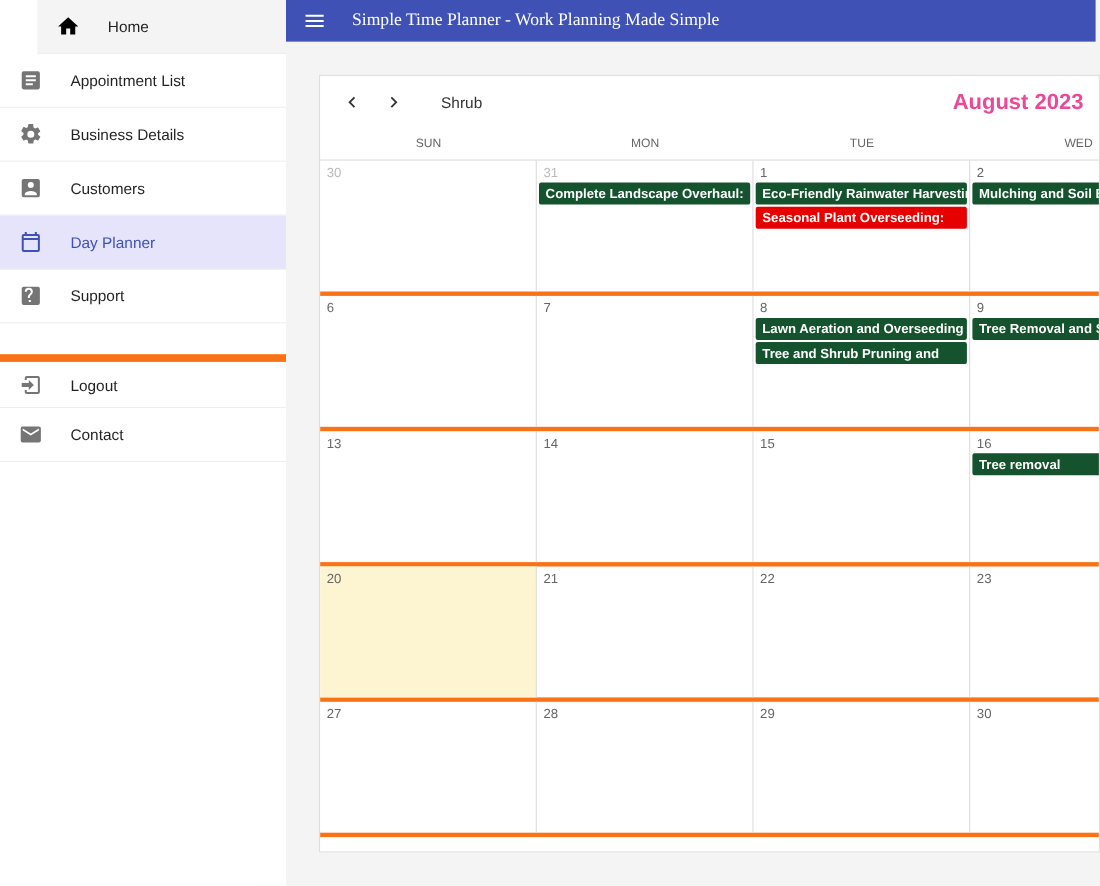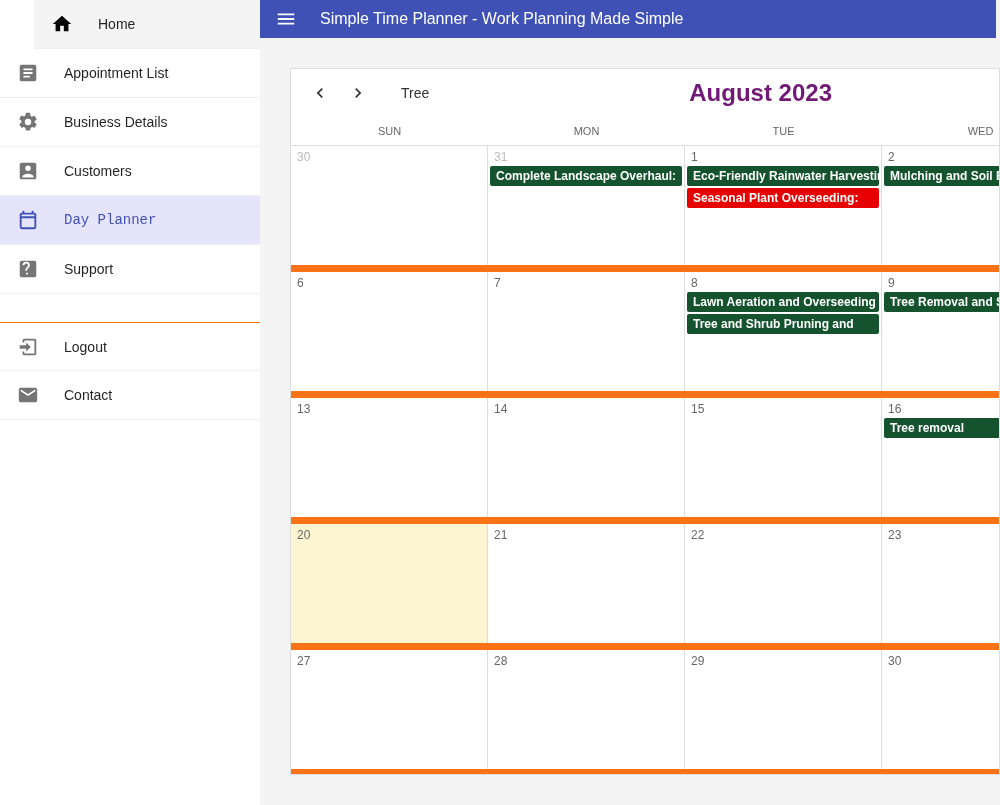--- a/index.html
+++ b/index.html
@@ -5,49 +5,49 @@
   * { box-sizing: border-box; }
   html, body { margin:0; padding:0; font-family: "Helvetica Neue", Arial, sans-serif; background:#f4f4f4; width:1000px; height:805px; overflow:hidden;}
   .sidebar {
     position:absolute; top:0; left:0; width:260px; height:805px; background:#fff;
   }
   .sidebar .item {
     display:flex; align-items:center; height:49px; padding:0 16px;
     border-bottom:1px solid #eee; cursor:pointer; font-size:14px; color:rgba(0,0,0,0.87);
   }
   .sidebar .item.home { background:#f4f4f4;margin-left:34px; }
-  .sidebar .item.active { background:#e6e4fb; color:#3f51b5;font-family:Liberation Mono, monospace; }
+  .sidebar .item.active { background:#e6e4fb; color:#3f51b5; }
   .sidebar .item .icon { width:24px; height:24px; display:flex; align-items:center; justify-content:center; margin-right:24px; fill:#757575;}
   .sidebar .item.active .icon { fill:#3f51b5; }
   .sidebar .item.home .icon { fill:#000; }
   .sidebar .spacer { height:28px; }
   .appbar {
     position:absolute; top:0; left:260px; right:4px; height:38px; background:#3f51b5;
-    color:#fff; display:flex; align-items:center; padding:0 12px; font-size:16px;
+    color:#fff; display:flex; align-items:center; padding:0 12px; font-size:16px;font-family:Liberation Serif, serif;
   }
   .appbar .menu-btn { width:28px; height:28px; display:flex; align-items:center; justify-content:center; cursor:pointer; margin-right:20px;}
   .appbar .menu-btn svg { fill:#fff; }
   .content {
     position:absolute; top:38px; left:260px; right:0; bottom:0; background:#f4f4f4;
     padding:30px 0 30px 30px;
   }
   .calendar {
     background:#fff; border:1px solid #ddd; width:100%; height:100%; overflow:hidden;
   }
   .cal-toolbar {
     display:flex; align-items:center; height:48px; padding:0 14px;
   }
   .cal-toolbar .navbtn { width:30px; height:30px; display:flex; align-items:center; justify-content:center; cursor:pointer;}
   .cal-toolbar .navbtn svg { fill:#333; }
   .cal-toolbar .today { margin-left:28px; font-size:14px; color:#333; cursor:pointer;}
-  .cal-toolbar .title { flex:1; text-align:left; font-size:24px; font-weight:700; color:#701a75; margin-left:260px;}
+  .cal-toolbar .title { flex:1; text-align:right; font-size:20px; font-weight:700; color:#ec4899; margin-left:260px;}
   .dayheaders { display:flex; border-bottom:1px solid #ddd; }
   .dayheaders .dh { flex:0 0 197px; text-align:center; font-size:11px; color:#666; padding:8px 0;}
   .weeks { }
-  .week { display:flex; border-bottom:7px solid #f97316; }
+  .week { display:flex; border-bottom:4px solid #f97316; }
   .cell {
     flex:0 0 197px; border-right:1px solid #ddd; height:119px; position:relative; overflow:hidden; padding:4px 0 0 0;
   }
   .cell:last-child { border-right:none; }
   .cell .num { font-size:12px; color:#666; padding-left:6px; }
   .cell.othermonth .num { color:#bbb; }
   .cell.today-cell { background:#fdf5d1; }
   .event {
     margin:2px 2px 0 2px; padding:2px 6px; font-size:12px; color:#fff; font-weight:600;
     border-radius:2px; white-space:nowrap; overflow:hidden; line-height:16px; cursor:pointer;
@@ -101,21 +101,21 @@
   </div>
   <div class="item">
     <span class="icon">
         <svg viewBox="0 0 24 24" width="22" height="22">
           <path d="M19 3H5a2 2 0 0 0-2 2v14a2 2 0 0 0 2 2h14a2 2 0 0 0 2-2V5a2 2 0 0 0-2-2zm-7 15h-2v-2h2v2zm1.07-7.75-.9.92C11.45 11.9 11 12.5 11 14h-2v-.5c0-1.1.45-2.1 1.17-2.83l1.24-1.26c.37-.36.59-.86.59-1.41a2 2 0 0 0-4 0H6a4 4 0 1 1 8 0c0 .88-.36 1.68-.93 2.25z"></path>
         </svg>
       </span>
     <span>Support</span>
   </div>
   <div class="spacer"></div>
-  <div class="item" style="border-top:1px solid #f97316;">
+  <div class="item" style="border-top:7px solid #f97316;">
     <span class="icon">
         <svg viewBox="0 0 24 24" width="22" height="22">
           <path d="M10 17l5-5-5-5v3H3v4h7v3zM19 3H8a2 2 0 0 0-2 2v2h2V5h11v14H8v-2H6v2a2 2 0 0 0 2 2h11a2 2 0 0 0 2-2V5a2 2 0 0 0-2-2z"></path>
         </svg>
       </span>
     <span>Logout</span>
   </div>
   <div class="item">
     <span class="icon">
         <svg viewBox="0 0 24 24" width="22" height="22">
@@ -141,21 +141,21 @@
       <div class="navbtn">
         <svg viewBox="0 0 24 24" width="20" height="20">
             <path d="M15.41 7.41 14 6l-6 6 6 6 1.41-1.41L10.83 12z"></path>
           </svg>
       </div>
       <div class="navbtn" style="margin-left:8px;">
         <svg viewBox="0 0 24 24" width="20" height="20">
             <path d="M8.59 16.59 10 18l6-6-6-6-1.41 1.41L13.17 12z"></path>
           </svg>
       </div>
-      <span class="today">Tree</span>
+      <span class="today">Shrub</span>
       <span class="title">August 2023</span>
     </div>
     <div class="dayheaders" id="dayheaders">
         <div class="dh">SUN</div>
         <div class="dh">MON</div>
         <div class="dh">TUE</div>
         <div class="dh">WED</div>
       </div>
     <div class="weeks" id="weeks">
         <div class="week">

